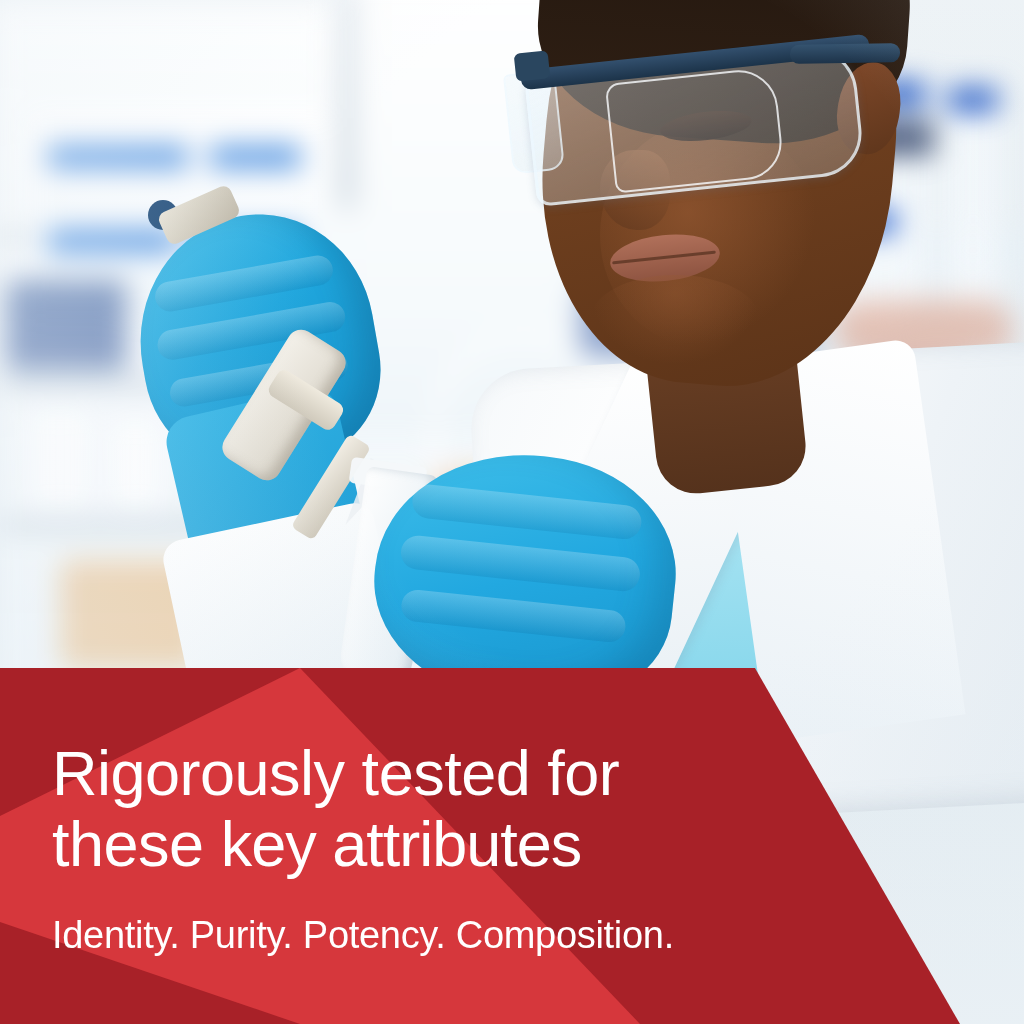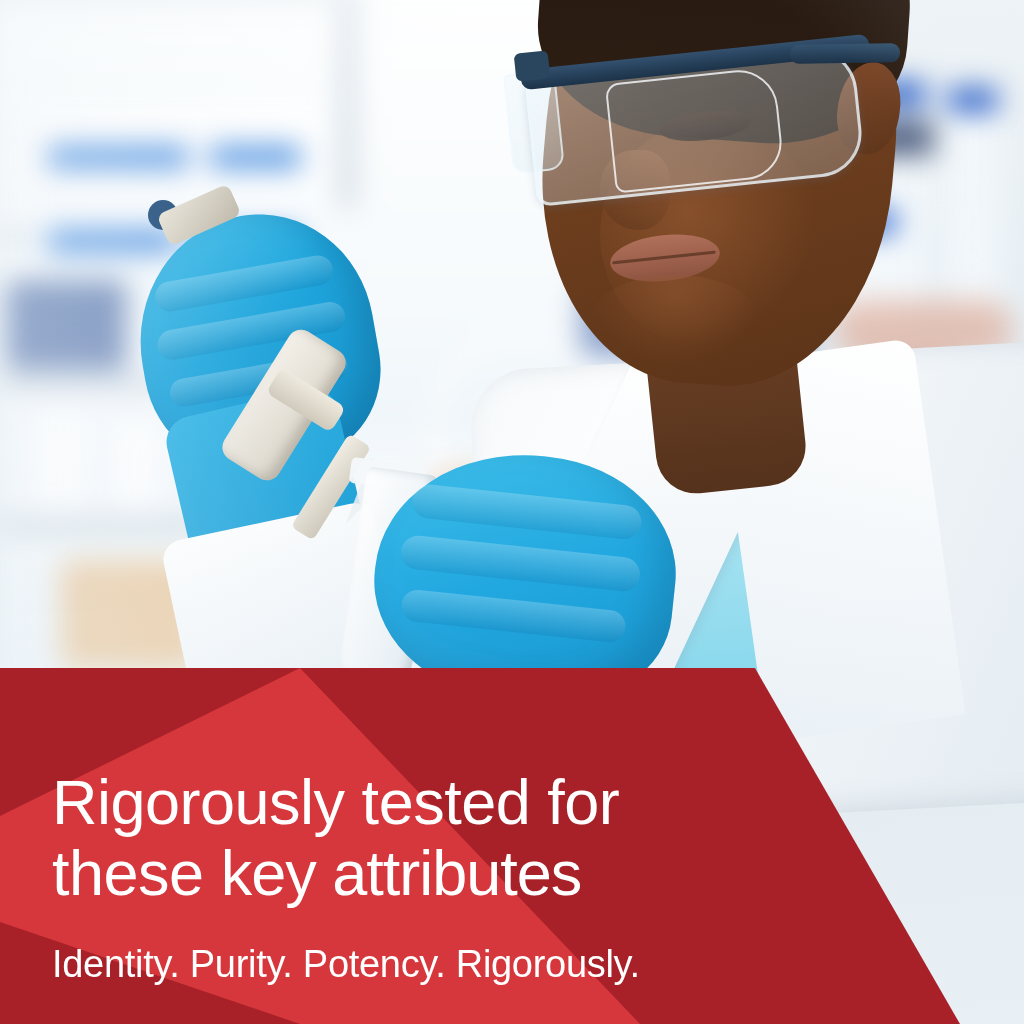--- a/index.html
+++ b/index.html
@@ -308,21 +308,21 @@
   
   .banner-text{ position:absolute; left:52px; top:0; width:880px; z-index:5; }
   .headline{
     color:#ffffff;
     font-size:63px;
     line-height:1.00;
     font-weight:300;
     letter-spacing:-.5px;
     white-space:nowrap;
   }
-  .headline .l1{ display:block; padding-top:74px;margin-top:29px; }
+  .headline .l1{ display:block; padding-top:74px; }
   .headline .l2{ display:block; padding-top:8px; }
   .headline b{ font-weight:400; letter-spacing:-1px; }
   .subline{
     color:#ffffff;
     font-size:38px;
     font-weight:400;
     letter-spacing:-.3px;
     padding-top:38px;
     white-space:nowrap;
   }
@@ -449,17 +449,17 @@
   <div class="banner">
     <div class="banner-dark" style="background: rgb(168, 33, 40);"></div>
     <div class="stripe-band" style="background: rgb(214, 55, 60);"></div>
     <div class="stripe-corner-dark" style="background: rgb(168, 33, 40);"></div>
 
     <div class="banner-text">
       <div class="headline" style="color: rgb(255, 255, 255);">
         <span class="l1">Rigorously tested for</span>
         <span class="l2"><span>these </span><b>key attributes</b></span>
       </div>
-      <div class="subline" style="color: rgb(255, 255, 255);">Identity. Purity. Potency. Rigorously.</div>
+      <div class="subline" style="color: rgb(255, 255, 255);">Identity. Purity. Potency. Composition.</div>
     </div>
   </div>
 
 </div>
 
 </body></html>

